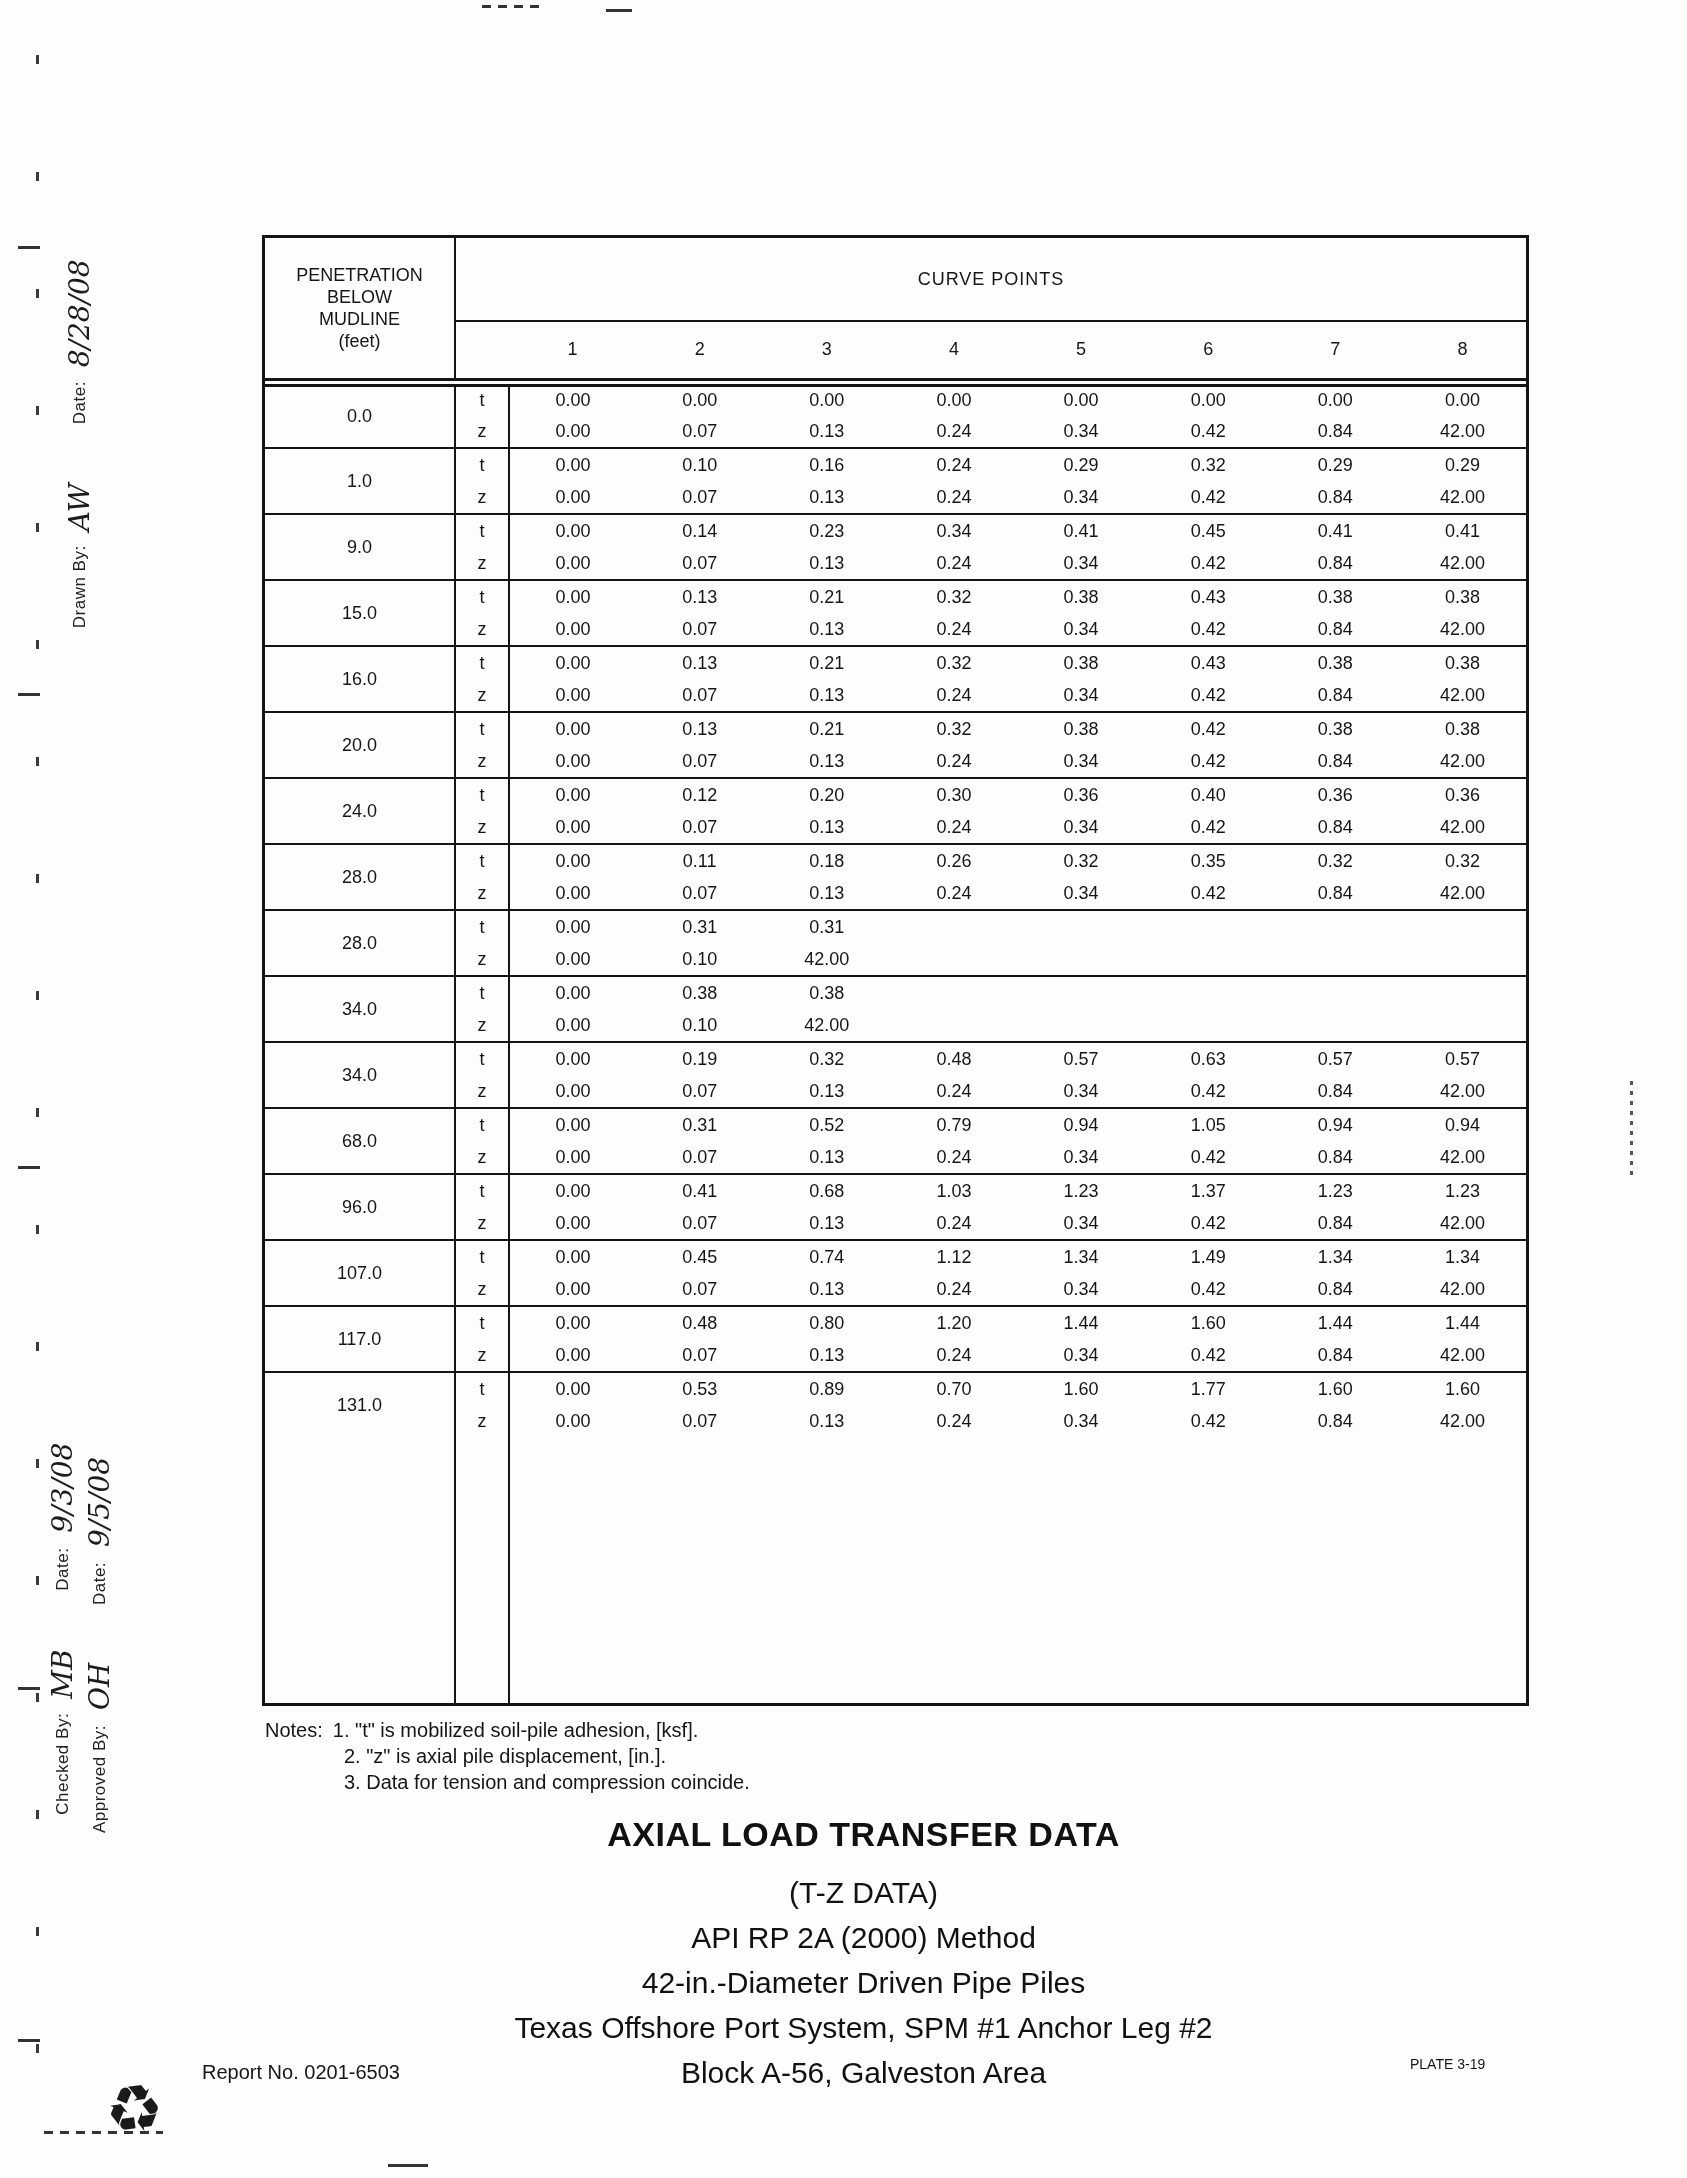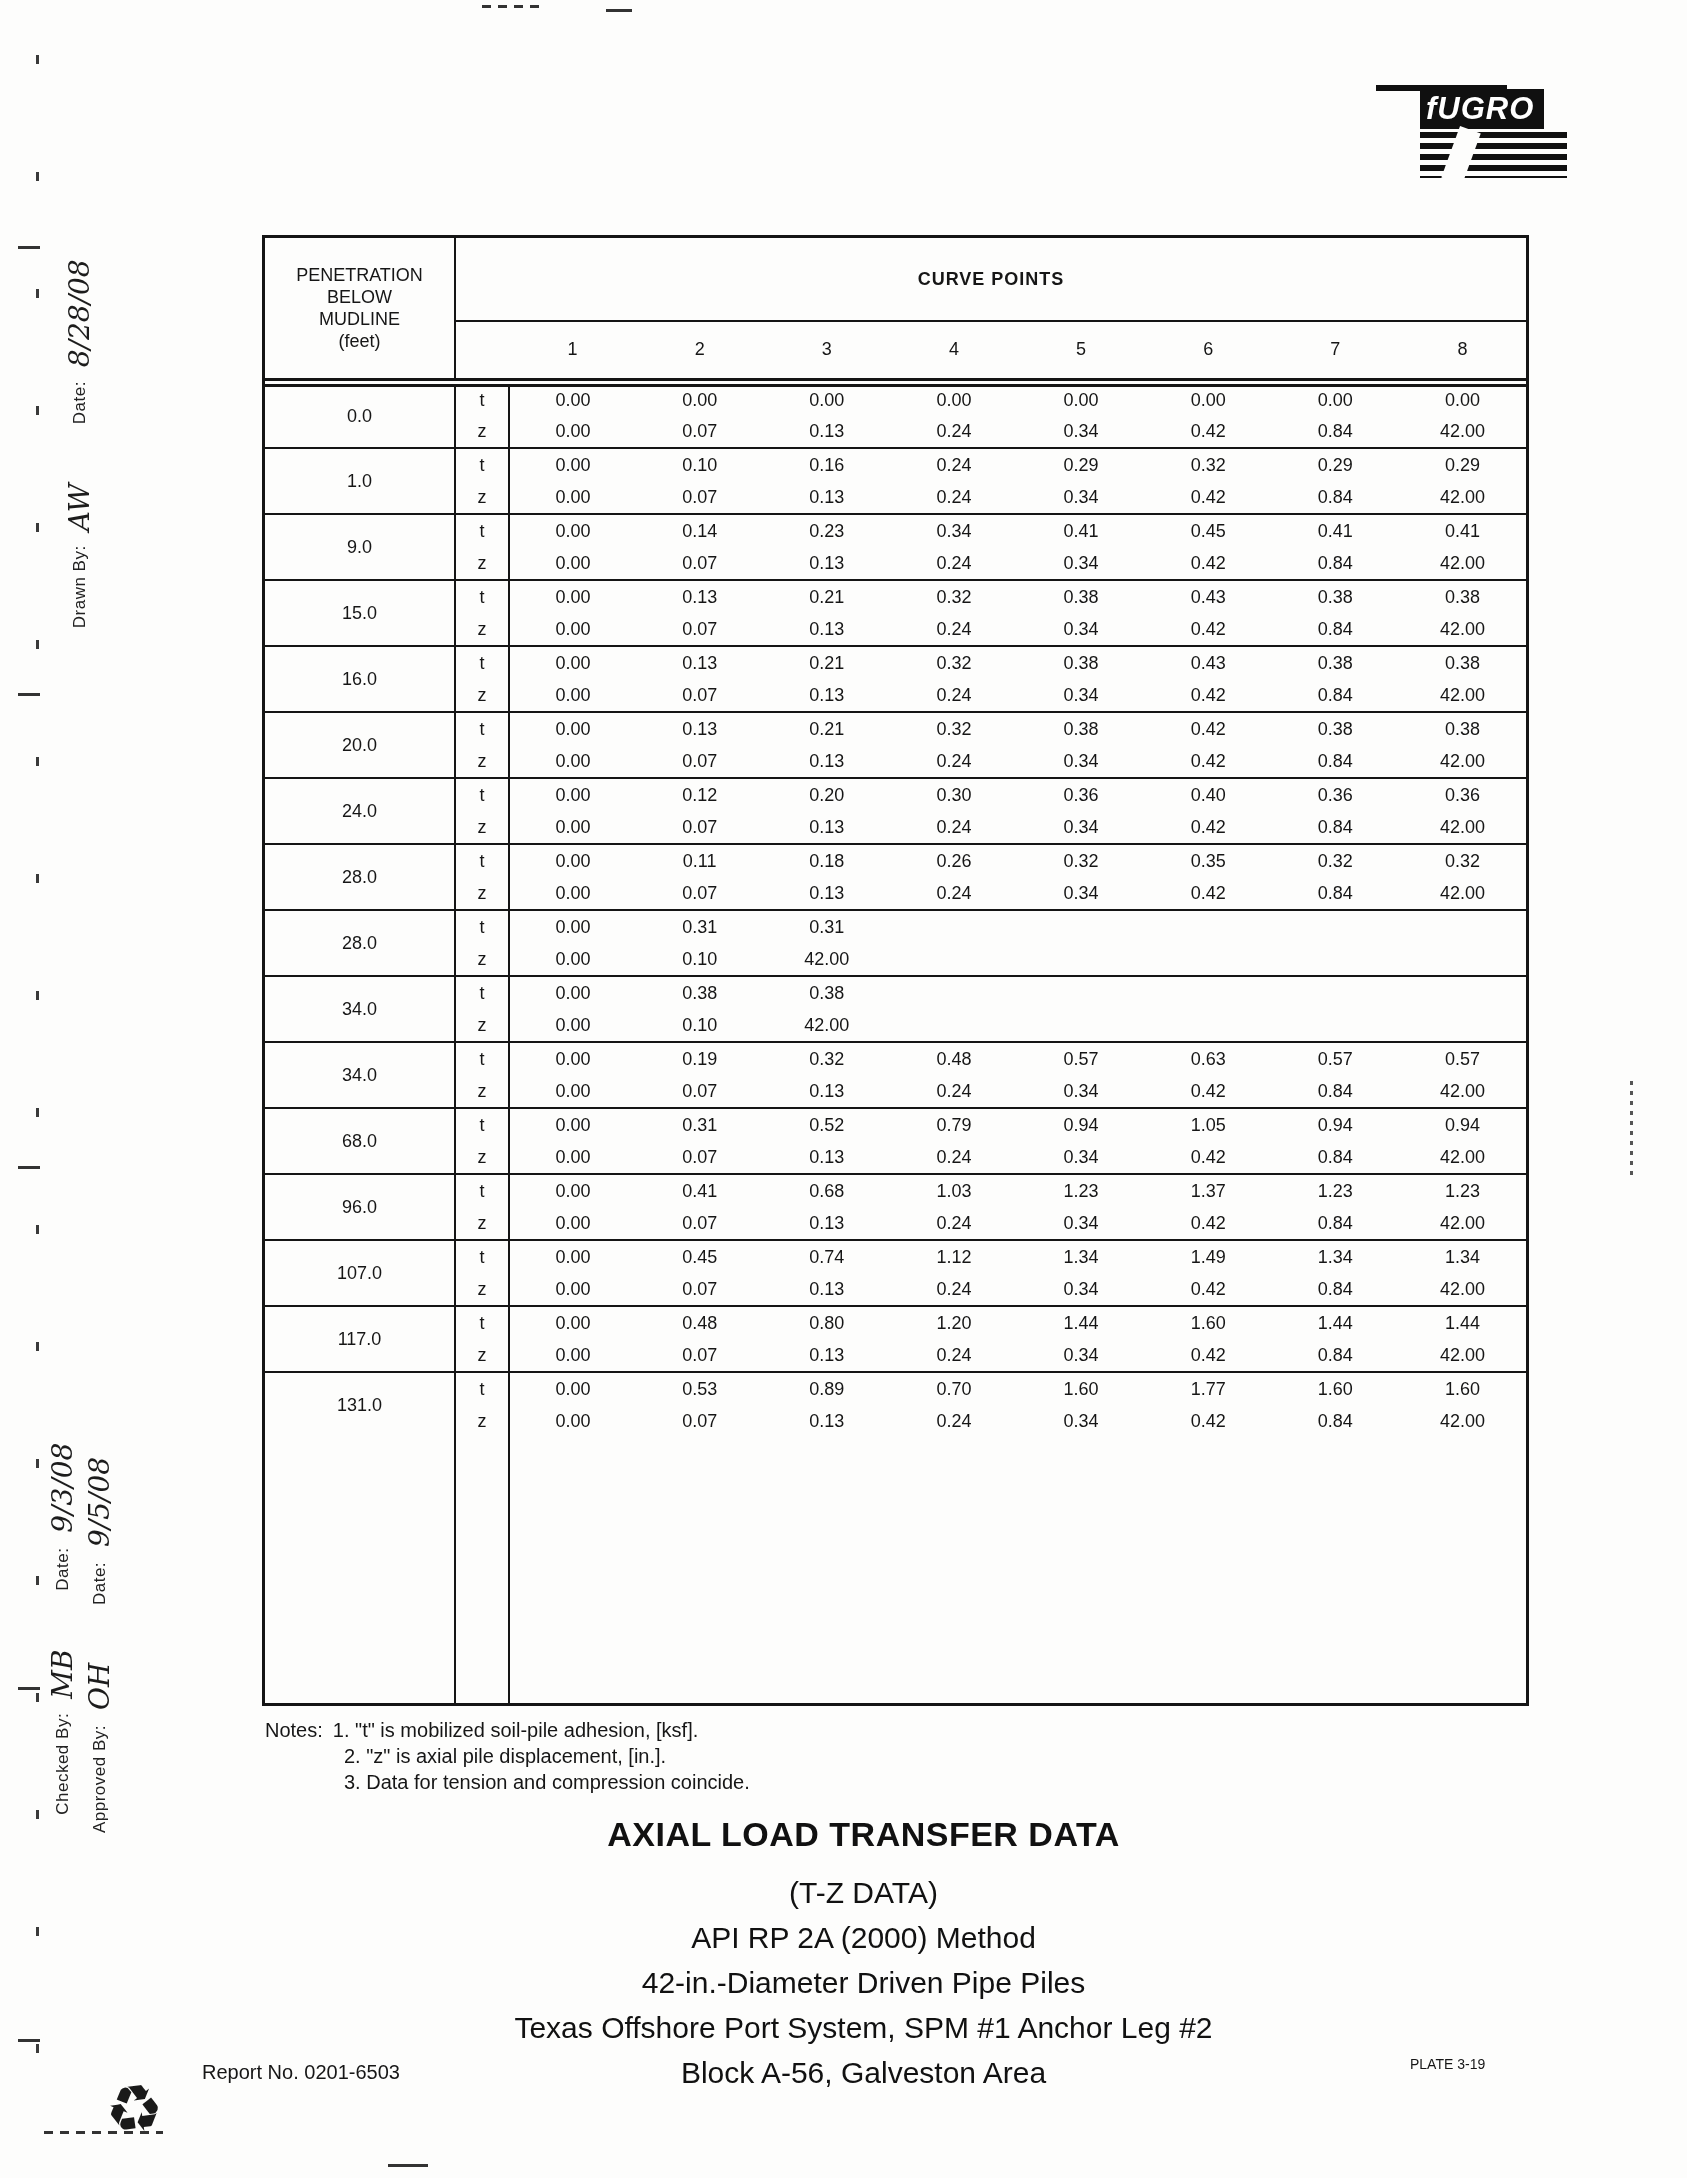--- a/index.html
+++ b/index.html
@@ -45,21 +45,21 @@
     border:3px solid #151515; background:#fdfdfc; }
   table { width:100%; height:100%; border-collapse:collapse; table-layout:fixed;
     font-size:18px; color:#161616; }
   th, td { padding:0; text-align:center; vertical-align:middle; font-weight:normal; }
   thead tr.hrow1 { height:83px; }
   thead tr.hrow2 { height:61px; }
   tbody tr { height:33px; }
   tbody tr.filler { height:auto; }
   .pen-cell { border-right:2px solid #151515; border-bottom:9px double #151515;
     white-space:pre-line; line-height:22px; }
-  .cp-cell { border-bottom:2px solid #151515; letter-spacing:1px;font-weight:bold; }
+  .cp-cell { border-bottom:2px solid #151515; letter-spacing:1px; }
   .num-cell { border-bottom:9px double #151515; }
   td.depth { border-right:2px solid #151515; }
   td.tz { border-right:2px solid #151515; }
   tr.block-start > td { border-top:2px solid #151515; }
 
   
   .notes { position:absolute; left:265px; top:1717px; font-size:20px; line-height:26px; color:#161616; }
   .notes-label { margin-right:10px; }
   .indented { padding-left:79px; }
 
@@ -84,25 +84,20 @@
   <div class="htick" style="left:18px;top:693px;"></div>
   <div class="htick" style="left:18px;top:1166px;"></div>
   <div class="htick" style="left:18px;top:1687px;"></div>
   <div class="htick" style="left:18px;top:2039px;"></div>
   <div class="dotline-h" style="left:482px;top:5px;width:59px;"></div>
   <div class="htick" style="left:606px;top:9px;width:26px;"></div>
   <div class="dotline-v" style="left:1630px;top:1081px;height:95px;"></div>
   <div class="dotline-h" style="left:44px;top:2131px;width:119px;"></div>
   <div class="htick" style="left:388px;top:2164px;width:40px;"></div>
 
-  <div class="logo">
-    <div class="logo-crossbar"></div>
-    <div class="logo-word">fUGRO</div>
-    <div class="logo-stripes"></div>
-  </div>
 
   <div class="vtext vtext-drawn">
     <span class="mlabel">Drawn By:</span>
     <span class="hand vgap-sm">AW</span>
     <span class="mlabel vgap-lg">Date:</span>
     <span class="hand vgap-sm">8/28/08</span>
   </div>
   <div class="vtext vtext-checked">
     <span class="mlabel">Checked By:</span>
     <span class="hand vgap-sm">MB</span>

